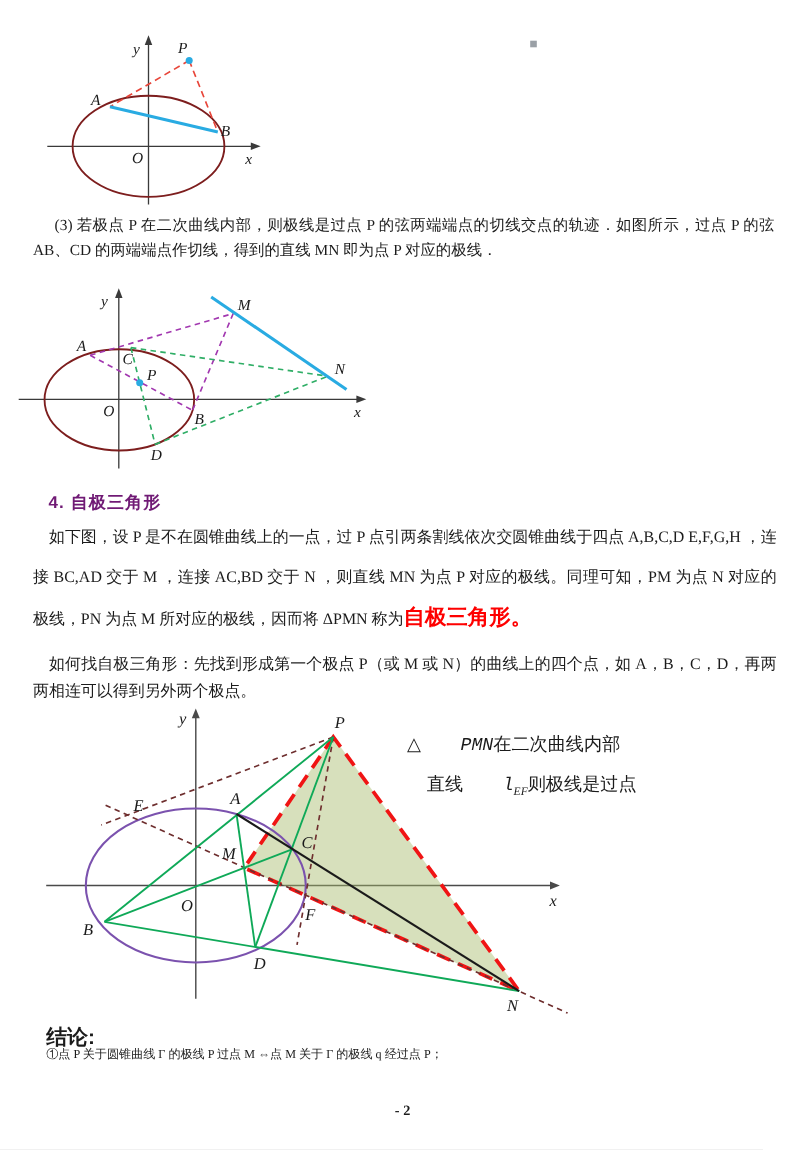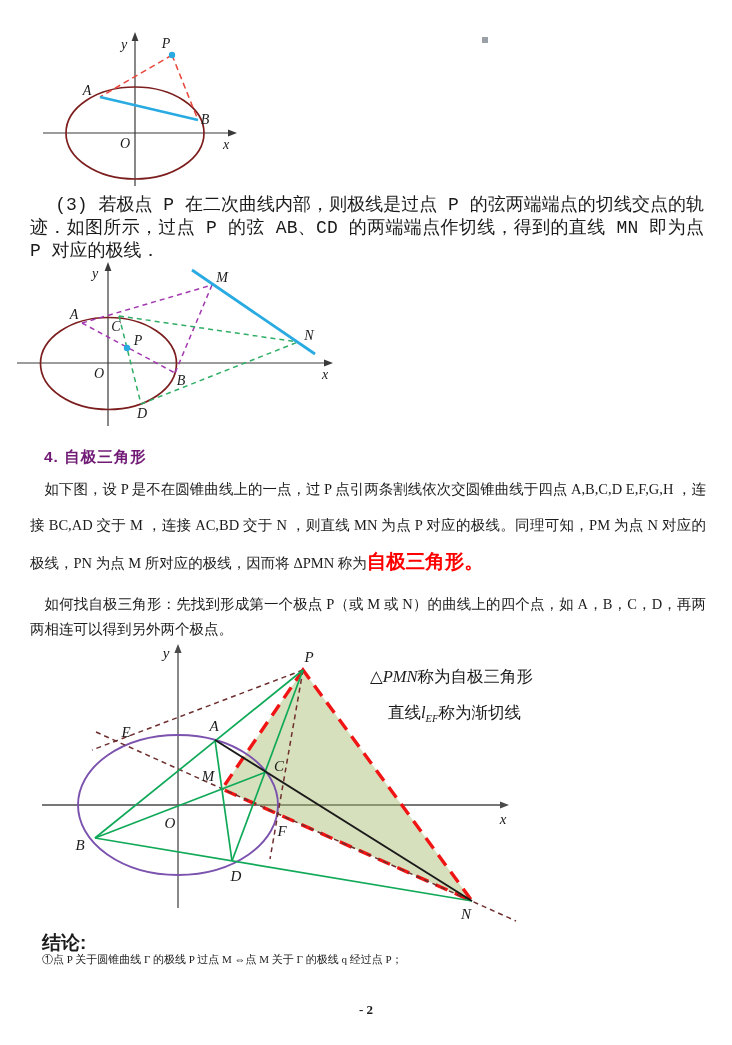--- a/index.html
+++ b/index.html
@@ -1,28 +1,28 @@
 <!DOCTYPE html>
 <html><head>
 <meta charset="utf-8">
 <style>
   html,body{margin:0;padding:0;background:#e8e8e8;}
   .page{position:relative;width:732px;height:1045px;background:#ffffff;margin:0 auto;overflow:hidden;
         font-family:"Liberation Serif","DejaVu Serif",serif;color:#1b1b1b;}
   .abs{position:absolute;}
-  .para{font-size:18px;line-height:23px;text-align:justify;text-indent:1.4em;font-family:Liberation Mono, monospace;}
+  .para{font-size:14px;line-height:23px;text-align:justify;text-indent:1.4em;}
   .heading{font-family:"Liberation Sans","DejaVu Sans",sans-serif;font-weight:bold;font-size:15.5px;color:#701a75;letter-spacing:1px;}
   .p1{font-size:14.5px;line-height:35.8px;text-align:justify;text-indent:1em;}
   .p2{font-size:14.5px;line-height:24.5px;text-align:justify;text-indent:1em;}
   .redbig{color:#FE0000;font-size:19.5px;font-weight:bold;}
   .concl-title{font-weight:bold;font-size:19px;font-family:"Liberation Sans","DejaVu Sans",sans-serif;}
   .concl-item{font-size:11px;line-height:21px;}
   .footer{width:100%;text-align:center;font-weight:bold;font-size:13px;}
   .ann{font-size:16.5px;white-space:nowrap;}
-  .ann .m{font-style:italic;font-family:Liberation Serif, serif;}
+  .ann .m{font-style:italic;font-family:Liberation Mono, monospace;margin-left:36px;}
   .ann sub{font-size:10.5px;font-style:italic;}
   .graydot{width:6px;height:6px;background:#9aa0a6;}
   svg text{font-family:"Liberation Serif","DejaVu Serif",serif;font-style:italic;fill:#1a1a1a;}
   .fig12 text{font-size:14px;}
   .fig3 text{font-size:15px;}
 </style>
 </head>
 <body>
 
 <div class="page">
@@ -111,21 +111,21 @@
     <text x="178" y="141" text-anchor="middle">M</text>
     <text x="249" y="131" text-anchor="middle">C</text>
     <text x="140" y="188" text-anchor="middle">O</text>
     <text x="252" y="196" text-anchor="middle">F</text>
     <text x="50" y="210" text-anchor="middle">B</text>
     <text x="206" y="241" text-anchor="middle">D</text>
     <text x="436" y="279" text-anchor="middle">N</text>
     <text x="473" y="184" text-anchor="middle">x</text>
   </svg>
 
-  <div class="abs ann" style="left:370px;top:666px;"><span>△</span><span class="m">PMN</span><span>称为自极三角形</span></div>
-  <div class="abs ann" style="left:388px;top:702px;"><span>直线</span><span class="m">l</span><sub>EF</sub><span>称为渐切线</span></div>
+  <div class="abs ann" style="left:370px;top:666px;"><span>△</span><span class="m">PMN</span><span>在二次曲线内部</span></div>
+  <div class="abs ann" style="left:388px;top:702px;"><span>直线</span><span class="m">l</span><sub>EF</sub><span>则极线是过点</span></div>
 
   <div class="abs concl-title" style="left:42px;top:930px;">结论:</div>
   <div class="abs concl-item" style="left:42px;top:949px;width:660px;">①点 P 关于圆锥曲线 Γ 的极线 P 过点 M ⇔点 M 关于 Γ 的极线 q 经过点 P；</div>
 
   <div class="abs footer" style="left:0;top:1002px;">- 2</div>
 
 </div>
 
 </body></html>

